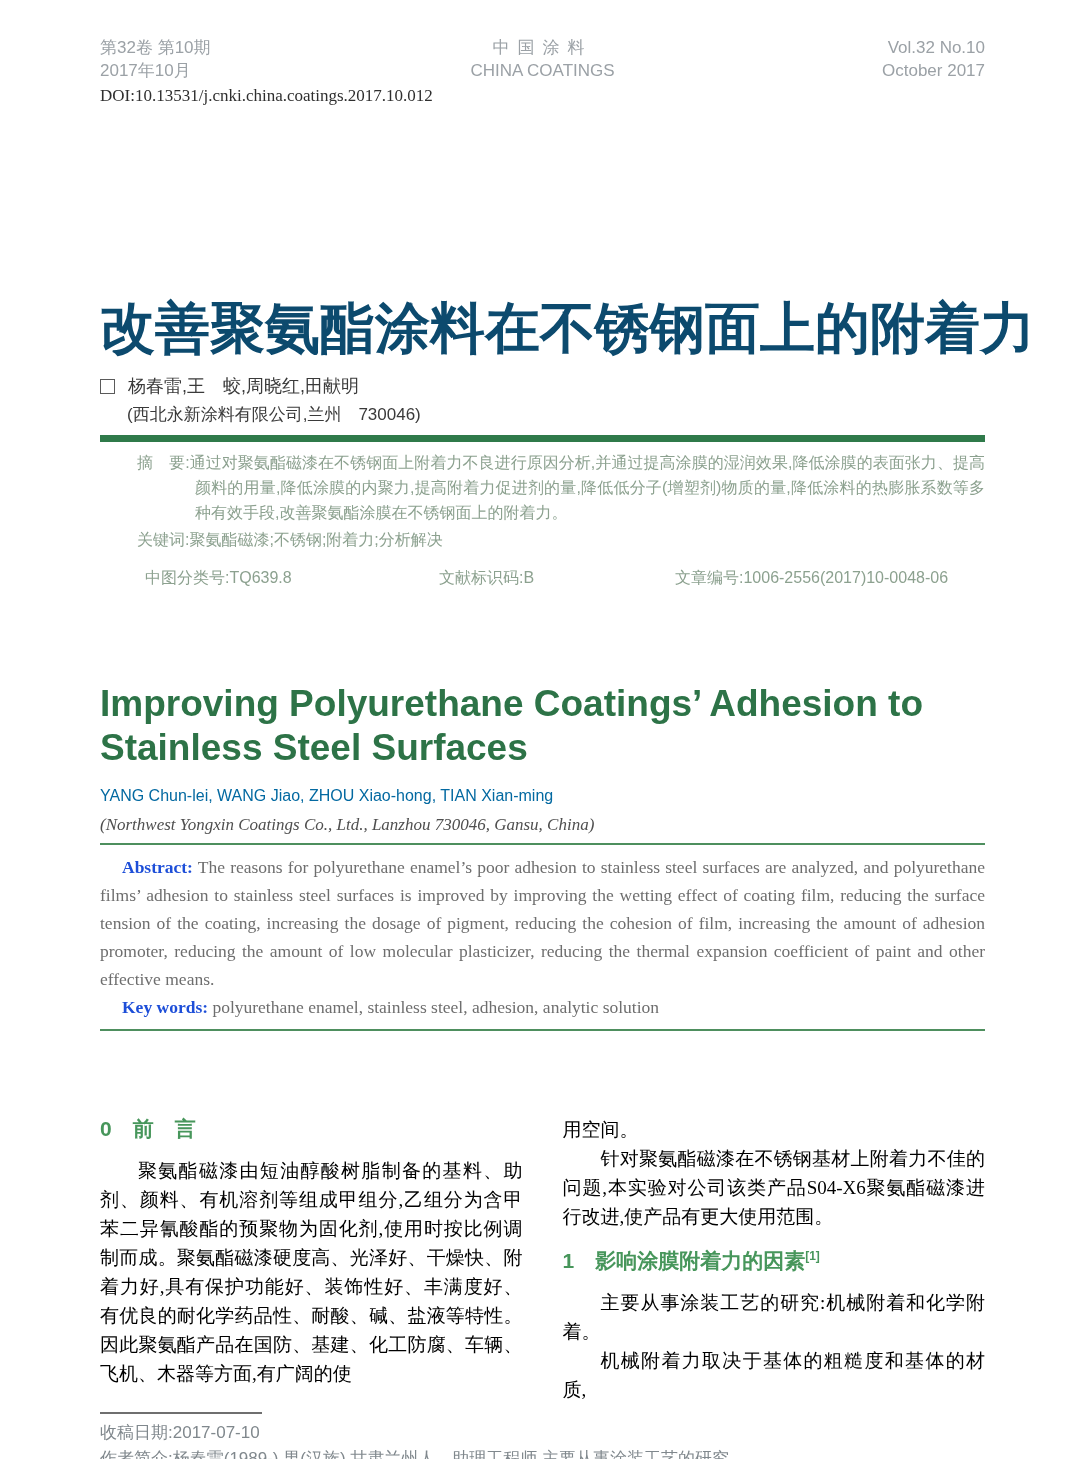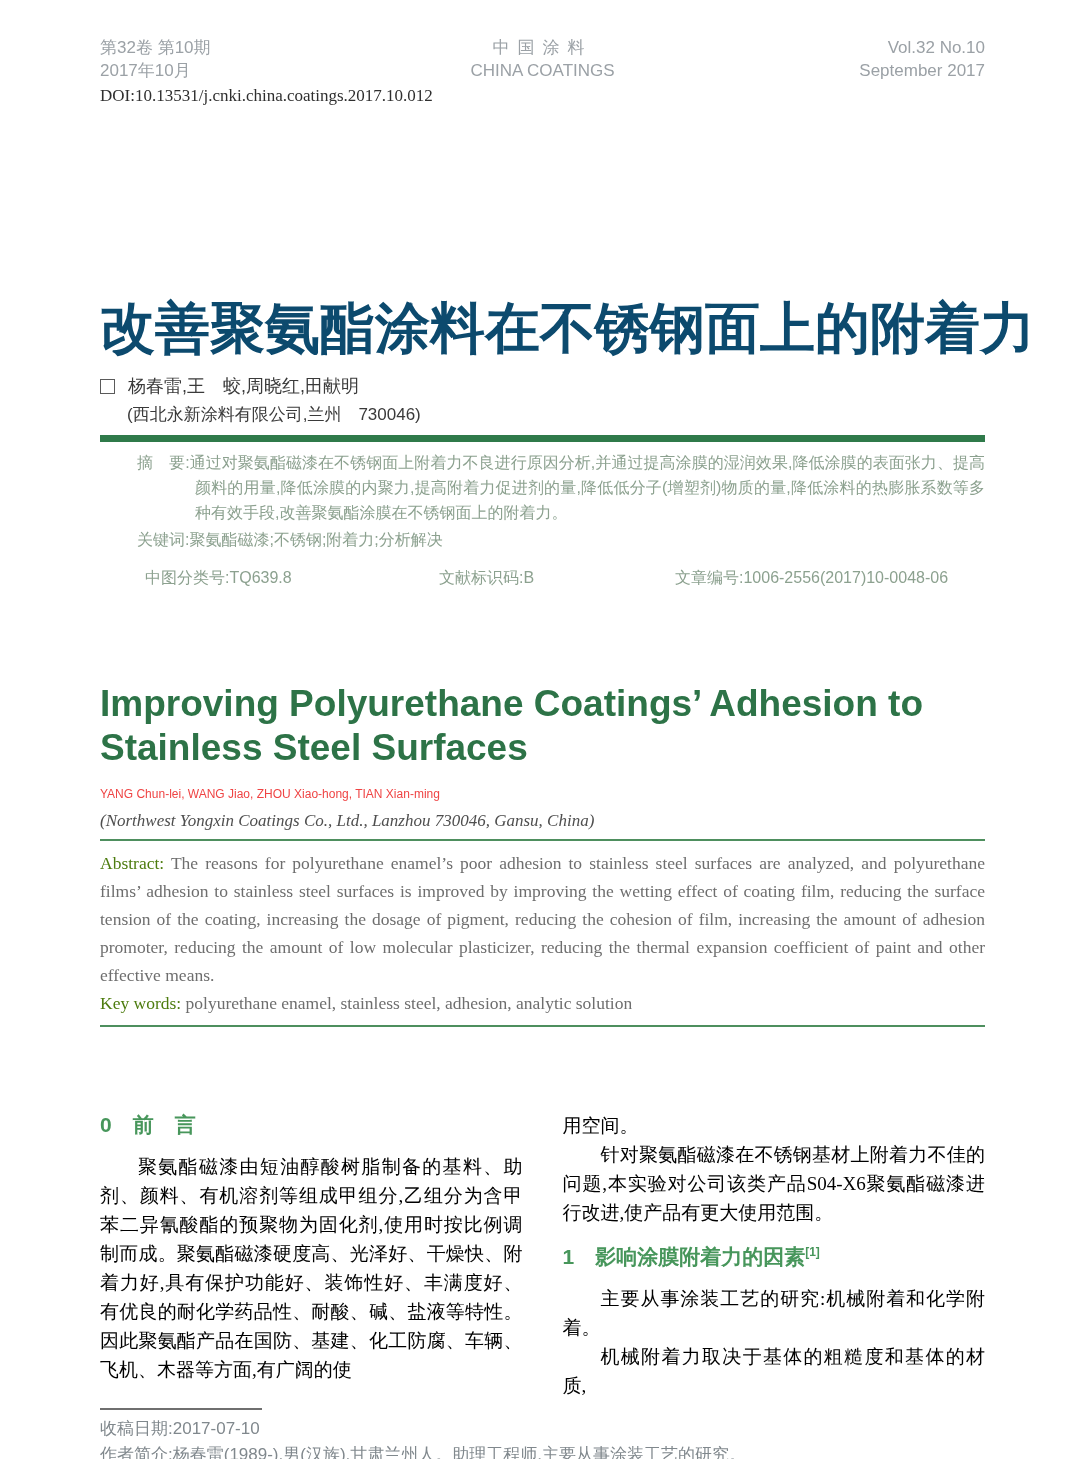--- a/index.html
+++ b/index.html
@@ -31,25 +31,25 @@
   
   .cn-abstract-block{margin-top:8px;padding-left:37px;color:#8ca18f;font-size:16px;line-height:25px;}
   .hang{padding-left:58px;text-indent:-58px;text-align:justify;margin:0;}
   .kw-line{margin-top:2px;}
   .clc-row{display:flex;margin-top:13px;margin-left:8px;}
   .clc-item1{width:294px;}
   .clc-item2{width:236px;}
 
   
   .en-title{margin-top:92px;font-size:37px;font-weight:bold;color:#2d7347;line-height:44px;width:850px;}
-  .en-authors{margin-top:17px;color:#ef4444;font-size:12px;}
+  .en-authors{margin-top:17px;color:#0369a1;font-size:16px;}
   .en-affil{margin-top:10px;font-family:"Liberation Serif",serif;font-style:italic;color:#4f4f4f;font-size:17px;}
   .line-thin{height:2px;background:#4e8f5e;margin-top:8px;}
   .en-abstract{margin-top:8px;font-family:"Liberation Serif",serif;color:#6e6e6e;font-size:17.5px;line-height:28px;text-align:justify;}
-  .en-abstract .lbl{font-weight:normal;color:#4d7c0f;}
+  .en-abstract .lbl{font-weight:bold;color:#1d4ed8;margin-left:22px;}
   .en-kw{margin-top:0;}
 
   
   .columns{margin-top:84px;display:grid;grid-template-columns:1fr 1fr;column-gap:40px;}
   .sec-heading{color:#47965b;font-size:21px;font-weight:bold;margin:0 0 13px 0;}
   .sec-heading sup{font-size:12px;}
   .body-para{font-family:"Liberation Serif",serif;font-size:19px;line-height:29px;text-align:justify;color:#000000;margin:0;}
   .indent{text-indent:2em;}
   .heading-gap{margin-top:16px;}
 
@@ -67,21 +67,21 @@
     <div class="header-left">
       <div>第32卷 第10期</div>
       <div>2017年10月</div>
     </div>
     <div class="header-center">
       <div class="journal-cn">中国涂料</div>
       <div>CHINA COATINGS</div>
     </div>
     <div class="header-right">
       <div>Vol.32  No.10</div>
-      <div>September  2017</div>
+      <div>October  2017</div>
     </div>
   </div>
   <div class="doi-line">DOI:10.13531/j.cnki.china.coatings.2017.10.012</div>
 
   <h1 class="cn-title" style="margin-bottom:0;">改善聚氨酯涂料在不锈钢面上的附着力</h1>
   <div class="authors-row">
     <span class="author-box"></span>
     <span>杨春雷,王　蛟,周晓红,田献明</span>
   </div>
   <div class="affiliation-cn">(西北永新涂料有限公司,兰州　730046)</div>

